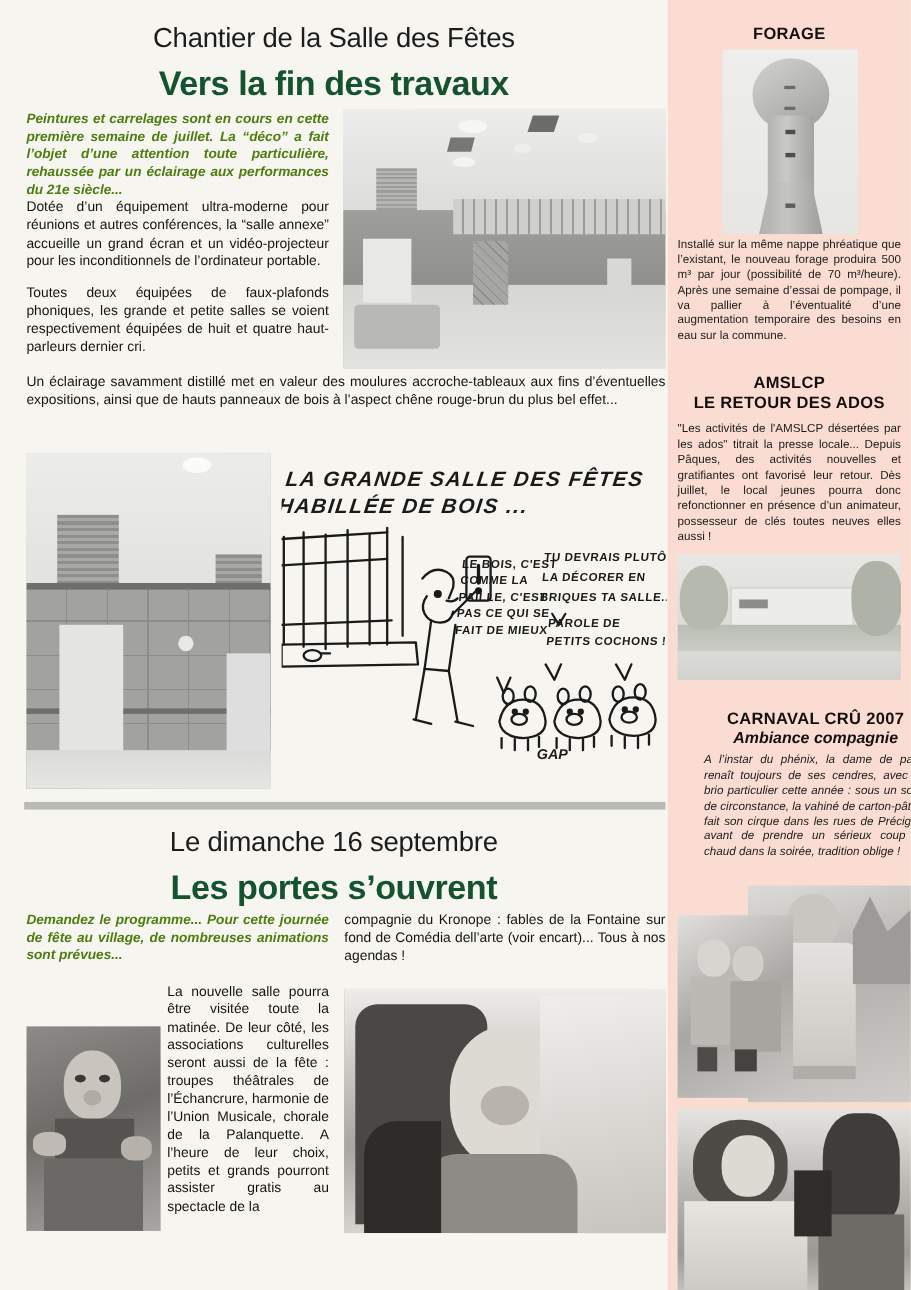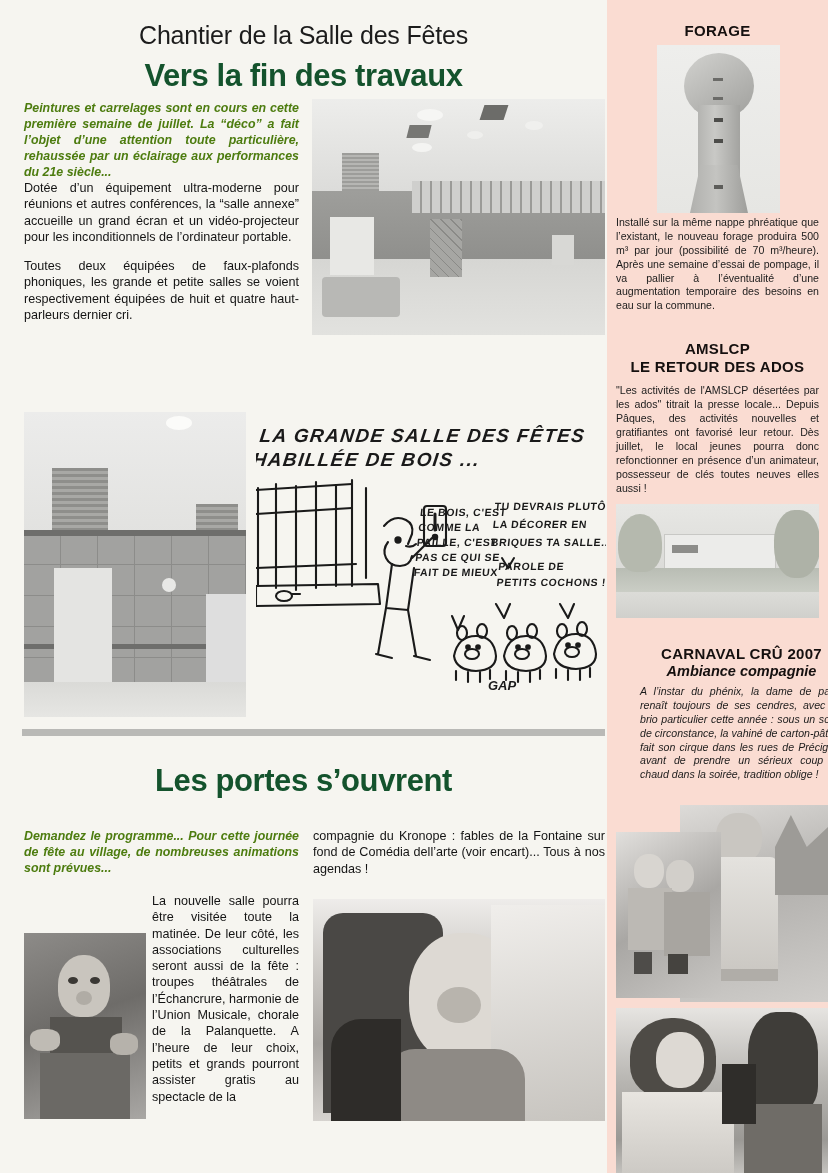--- a/index.html
+++ b/index.html
@@ -161,20 +161,23 @@
     <div style="position:absolute;left:10px;top:178px;width:78px;height:40px;background:#b8b8b5;border-radius:4px;"></div>
     <div style="position:absolute;left:240px;top:136px;width:22px;height:30px;background:#d8d8d5;"></div>
   </div>
 
   <div style="position:absolute;left:24px;top:100px;width:275px;">
     <p class="lead">Peintures et carrelages sont en cours en cette première semaine de juillet. La “déco” a fait l’objet d’une attention toute particulière, rehaussée par un éclairage aux performances du 21e siècle...</p>
     <p class="para">Dotée d’un équipement ultra-moderne pour réunions et autres conférences, la “salle annexe” accueille un grand écran et un vidéo-projecteur pour les inconditionnels de l’ordinateur portable.</p>
     <p class="para" style="margin-top:13px;">Toutes deux équipées de faux-plafonds phoniques, les grande et petite salles se voient respectivement équipées de huit et quatre haut-parleurs dernier cri.</p>
   </div>
 
+  <div style="position:absolute;left:24px;top:339px;width:581px;">
+    <p class="para" style="text-indent:0;">Un éclairage savamment distillé met en valeur des moulures accroche-tableaux aux fins d’éventuelles expositions, ainsi que de hauts panneaux de bois à l’aspect chêne rouge-brun du plus bel effet...</p>
+  </div>
 
   <div class="photo grad2" style="position:absolute;left:24px;top:412px;width:222px;height:305px;">
     <div style="position:absolute;left:0;top:0;width:222px;height:122px;background:linear-gradient(180deg,#ececeb,#e2e2e0);"></div>
     <div style="position:absolute;left:142px;top:4px;width:26px;height:14px;border-radius:50%;background:#fbfbf9;"></div>
     <div style="position:absolute;left:28px;top:56px;width:56px;height:68px;background:repeating-linear-gradient(180deg,#8e8e8b 0 3px,#a8a8a5 3px 6px);"></div>
     <div style="position:absolute;left:172px;top:92px;width:42px;height:52px;background:repeating-linear-gradient(180deg,#8e8e8b 0 3px,#a8a8a5 3px 6px);"></div>
     <div style="position:absolute;left:0;top:122px;width:222px;height:148px;background:#a2a2a0;"></div>
     <div style="position:absolute;left:0;top:122px;width:222px;height:148px;
                 background:repeating-linear-gradient(90deg,transparent 0 36px,#8c8c8a 36px 37px),
                            repeating-linear-gradient(180deg,transparent 0 30px,#8c8c8a 30px 31px);"></div>
@@ -258,20 +261,21 @@
       <g fill="none" stroke="#1a1a1a" stroke-width="2" stroke-linecap="round">
         <path d="M246 140 l6 10 l6 -10"></path>
       </g>
       <text x="232" y="272" font-family="'Liberation Sans',sans-serif" font-size="13" font-weight="bold" font-style="italic" fill="#1a1a1a">GAP</text>
     </svg>
   </div>
 
   <div class="divider" style="left:22px;top:729px;width:583px;height:7px;"></div>
 
   <div style="position:absolute;left:0;top:753px;width:607px;">
+    <p class="kicker">Le dimanche 16 septembre</p>
     <p class="headline">Les portes s’ouvrent</p>
   </div>
 
   <div style="position:absolute;left:313px;top:828px;width:292px;">
     <p class="para">compagnie du Kronope :   fables de la Fontaine sur fond de Comédia dell’arte (voir encart)... Tous à nos agendas !</p>
   </div>
   <div style="position:absolute;left:24px;top:828px;width:275px;">
     <p class="lead">Demandez le programme... Pour cette journée de fête au village, de nombreuses animations sont prévues...</p>
   </div>
 

